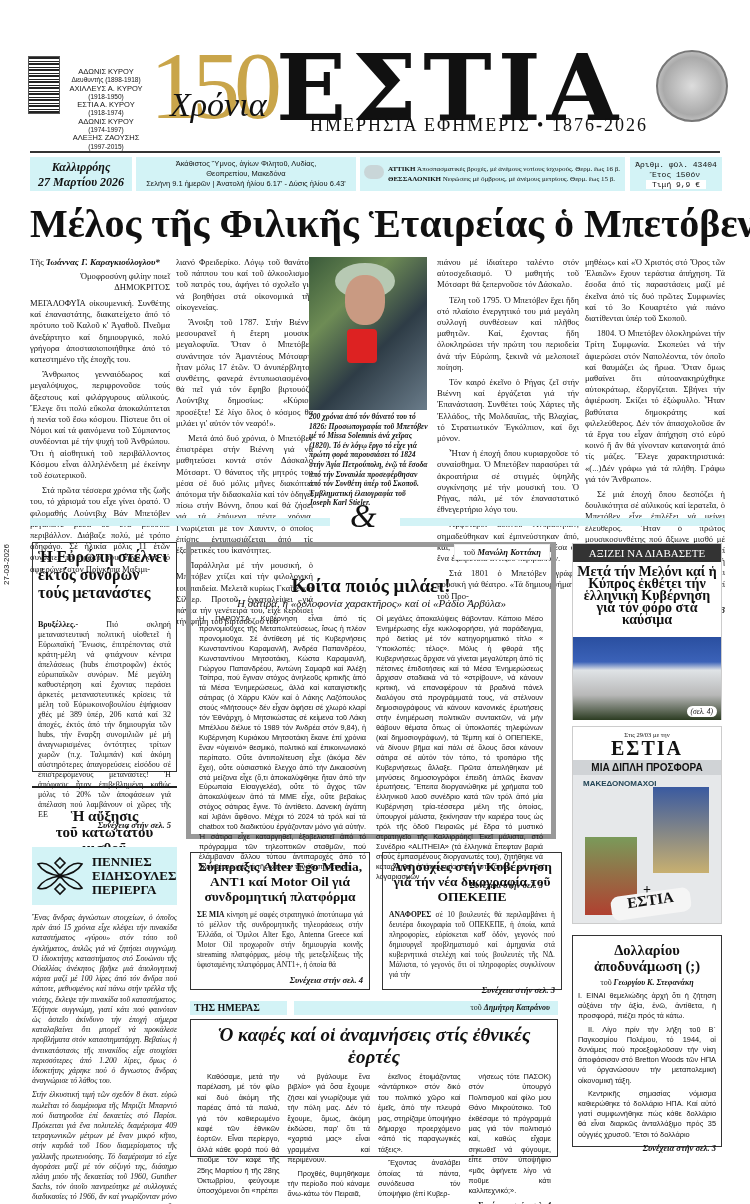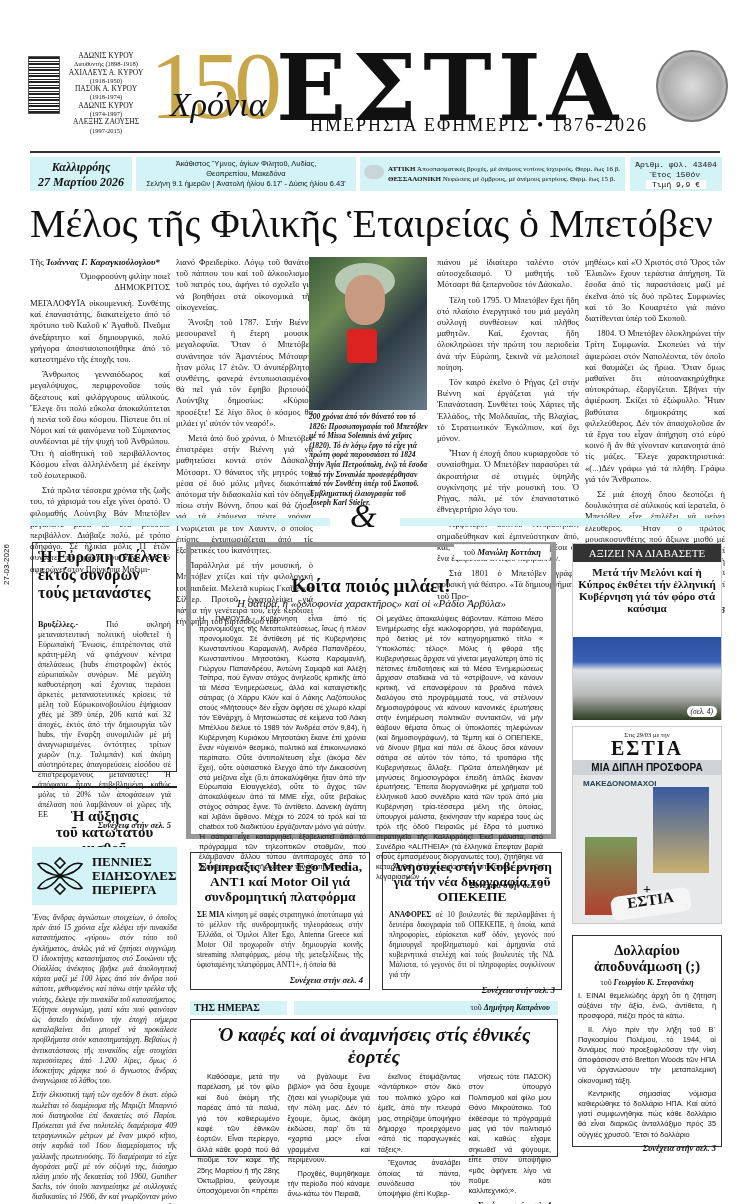--- a/index.html
+++ b/index.html
@@ -1,38 +1,38 @@
 <!DOCTYPE html>
 <html><head>
 <meta charset="utf-8">
 <style>
 *{box-sizing:border-box;margin:0;padding:0}
 body{width:750px;height:1204px;background:#fff;font-family:"Liberation Serif",serif;color:#111;position:relative;overflow:hidden}
 .abs{position:absolute}
 .cyan{background:#d3f3f6}
 
 #barcode{left:28px;top:56px;width:32px;height:58px;border:1px solid #555;background:repeating-linear-gradient(0deg,#222 0 2px,#fff 2px 3px,#222 3px 4px,#fff 4px 6px)}
-#editors{left:66px;top:52px;width:80px;font-size:6.5px;line-height:8.3px;text-align:center;font-family:Liberation Serif, serif}
+#editors{left:66px;top:68px;width:80px;font-size:6.5px;line-height:8.3px;text-align:center;font-family:Liberation Sans, sans-serif}
 #editors .nm{font-size:7.5px}
 #anniv{left:150px;top:38px;width:130px;height:90px}
 #anniv .num{position:absolute;left:0;top:-8px;font-size:96px;color:#c9a54a;font-family:"Liberation Serif",serif;letter-spacing:-6px}
 #anniv .xr{position:absolute;left:20px;top:48px;font-size:34px;font-style:italic;color:#111}
 #logo{left:276px;top:42px;font-size:92px;font-weight:bold;letter-spacing:6px;font-family:"DejaVu Serif",serif;line-height:1}
 #subtitle{left:310px;top:115px;font-size:18px;letter-spacing:2px}
 #seal{left:656px;top:50px;width:72px;height:72px;border-radius:50%;border:2px solid #777;background:radial-gradient(circle,#ddd 0,#aaa 60%,#eee 100%)}
 #rule-top{left:30px;top:151px;width:690px;height:2px;background:#333}
 
 #date-box{left:30px;top:157px;width:102px;height:34px;text-align:center;font-size:12px;font-weight:bold;font-style:italic;line-height:15px;padding-top:3px}
 #feast-box{left:136px;top:157px;width:220px;height:34px;text-align:center;font-size:7.5px;line-height:10px;font-family:"Liberation Sans",sans-serif;padding-top:2px}
 #weather-box{left:360px;top:157px;width:265px;height:34px;font-size:7px;line-height:10px;padding:7px 0 0 28px}
 #weather-icon{left:364px;top:165px;width:20px;height:14px;border-radius:8px;background:#c9d6d8}
 #issue-box{left:630px;top:157px;width:92px;height:34px;text-align:center;font-size:8px;line-height:10px;font-family:Liberation Mono, monospace;padding-top:3px}
 #price{background:#fff;padding:0 6px}
 
-#headline{left:30px;top:200px;width:700px;font-size:40px;font-weight:normal;text-align:left;white-space:nowrap}
+#headline{left:30px;top:200px;width:700px;font-size:40px;font-weight:bold;text-align:left;white-space:nowrap}
 
 .col{position:absolute;font-size:8.6px;line-height:11.2px;text-align:justify}
 .col p{text-indent:12px;margin-bottom:4px}
 .col p.ni{text-indent:0}
 #lead-byline{left:30px;top:257px;font-size:9px}
 #lead-quote{left:30px;top:271px;width:140px;text-align:right;font-size:8.6px;line-height:11px}
 #lead-c1{left:30px;top:298px;width:140px}
 #lead-c2{left:176px;top:257px;width:137px}
 #photo{left:309px;top:257px;width:118px;height:153px;background:linear-gradient(135deg,#3a5a3a 0%,#6e8c55 30%,#2e3c46 60%,#6a7c8a 100%)}
 #photo .face{position:absolute;left:36px;top:18px;width:40px;height:50px;border-radius:45%;background:#c99a82}
@@ -63,21 +63,21 @@
 
 #opinion{left:186px;top:542px;width:370px;height:297px;border:5px solid #999;padding:4px 8px}
 #op-author{position:absolute;right:2px;top:-2px;background:#fff;font-size:8.5px;padding:2px 8px;box-shadow:0 0 0 1px #eee}
 #opinion h2{font-size:19px;text-align:center;margin-top:24px}
 #opinion .dek{text-align:center;font-style:italic;font-size:11px;margin-bottom:5px}
 #opinion .cols{display:flex;gap:10px;font-family:"Liberation Sans",sans-serif;font-size:7.3px;line-height:9.9px;text-align:justify}
 #opinion .cols>div{flex:1}
 
 #worth{left:572px;top:543px;width:150px;height:177px;background:#fff;border:1px solid #ccc}
 #worth .hdr{background:#333;color:#fff;text-align:center;font-size:11px;padding:3px 0}
-#worth h3{text-align:center;font-size:11px;line-height:12px;padding:4px 2px}
+#worth h3{text-align:center;font-size:14px;line-height:12px;padding:4px 2px}
 #worth .img{position:absolute;left:0;top:93px;width:148px;height:83px;background:linear-gradient(180deg,#2a4fa0 0%,#3b62b8 30%,#dfe3e6 40%,#b8b8b8 70%,#2c3c22 100%)}
 #worth .pg{position:absolute;right:4px;bottom:3px;background:#fff;border-radius:6px;font-size:7.5px;font-style:italic;padding:1px 4px}
 #promo{left:572px;top:726px;width:150px;height:198px;background:#e6e8ea;border:1px solid #ccc}
 #promo .top{background:#fff;text-align:center;padding:4px 0 2px}
 #promo .top .s{font-size:6.5px}
 #promo .top .e{font-size:20px;font-weight:bold;letter-spacing:2px;line-height:20px}
 #promo .offer{background:#d0d3d6;font-family:"Liberation Sans",sans-serif;font-weight:bold;font-size:10px;text-align:center;padding:2px 0}
 #promo .book1{position:absolute;left:12px;top:110px;width:52px;height:78px;background:linear-gradient(#7a9a5a,#b04030)}
 #promo .book2{position:absolute;left:80px;top:60px;width:56px;height:86px;background:linear-gradient(#3a5aa0,#c8b070)}
 #promo .mk{position:absolute;left:10px;top:52px;font-size:8px;color:#245;font-family:"Liberation Sans",sans-serif;font-weight:bold}
@@ -110,21 +110,21 @@
 <div id="editors" class="abs">
   <div>
       <div class="nm">ΑΔΩΝΙΣ ΚΥΡΟΥ</div>
       <div>Διευθυντής (1898-1918)</div>
     </div>
   <div>
       <div class="nm">ΑΧΙΛΛΕΥΣ Α. ΚΥΡΟΥ</div>
       <div>(1918-1950)</div>
     </div>
   <div>
-      <div class="nm">ΠΑΣΟΚ Α. ΚΥΡΟΥ</div>
+      <div class="nm">ΕΣΤΙΑ Α. ΚΥΡΟΥ</div>
       <div>(1918-1974)</div>
     </div>
   <div>
       <div class="nm">ΑΔΩΝΙΣ ΚΥΡΟΥ</div>
       <div>(1974-1997)</div>
     </div>
   <div>
       <div class="nm">ΑΛΕΞΗΣ ΖΑΟΥΣΗΣ</div>
       <div>(1997-2015)</div>
     </div>

